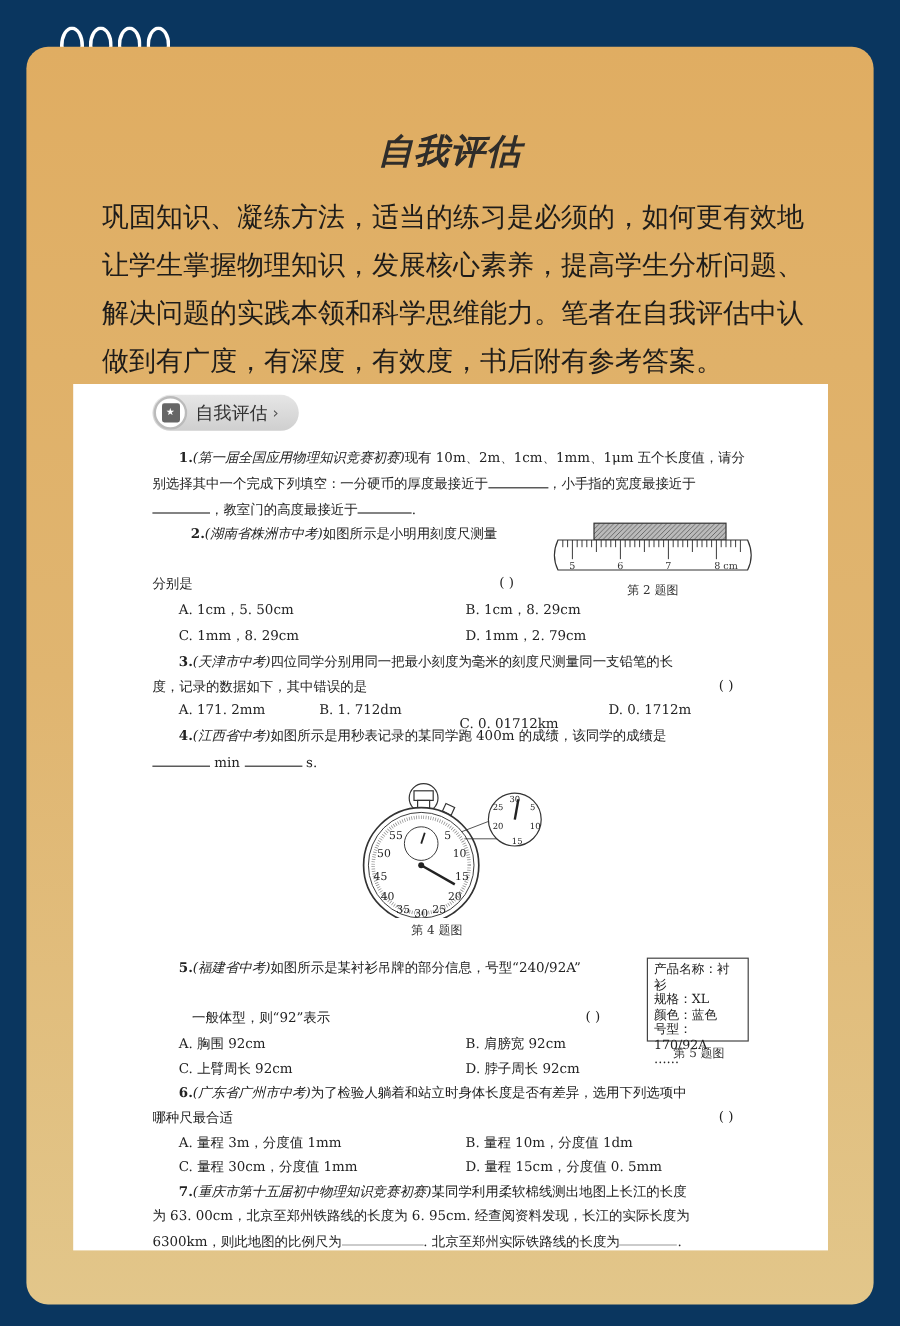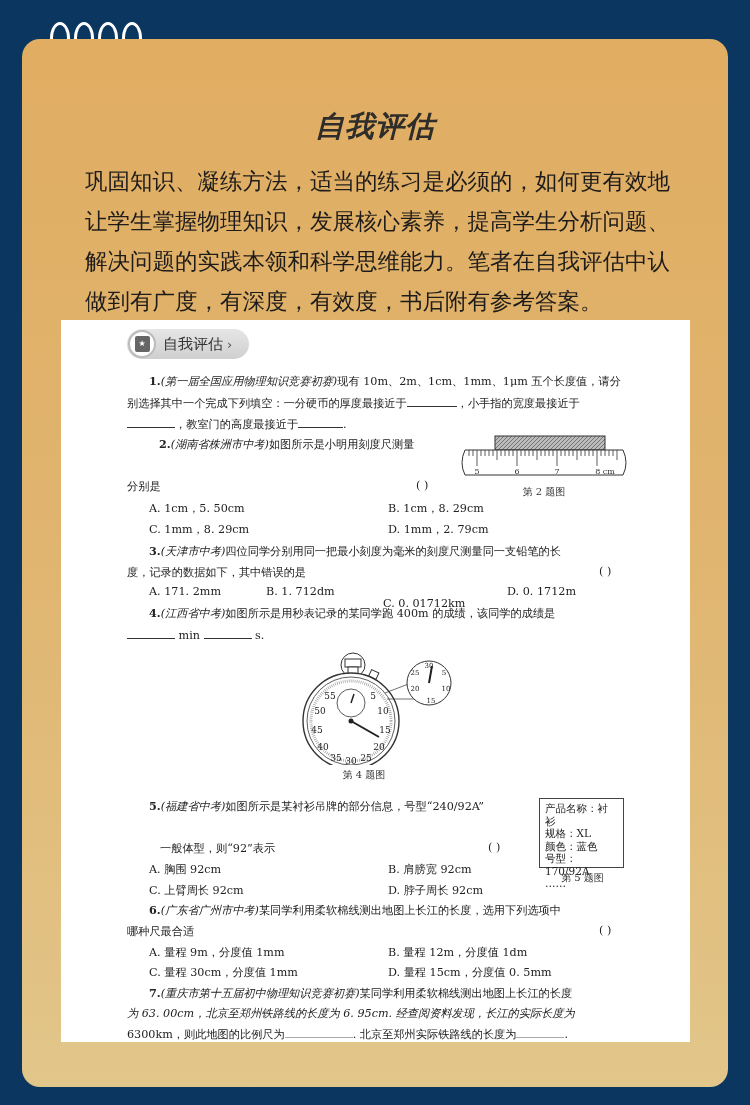--- a/index.html
+++ b/index.html
@@ -259,29 +259,29 @@
   <div class="tag-box">
     <div>产品名称：衬衫</div>
     <div>规格：XL</div>
     <div>颜色：蓝色</div>
     <div>号型：170/92A</div>
     <div>……</div>
   </div>
   <div class="fig-cap" style="left:478px; top:551px; width:87px;">第 5 题图</div>
 
   <div class="line" style="left:88px; top:583px;">
-    <span class="q-num">6.</span><span class="src">(广东省广州市中考)</span><span>某同学利用柔软棉线测出地图上长江的长度，选用下列选项中</span>
+    <span class="q-num">6.</span><span class="src">(广东省广州市中考)</span><span>为了检验人躺着和站立时身体长度是否有差异，选用下列选项中</span>
   </div>
   <div class="line" style="left:66px; top:604px;">哪种尺最合适</div>
   <div class="line" style="left:538px; top:604px;">(      )</div>
-  <div class="line" style="left:88px; top:625px;">A. 量程 9m，分度值 1mm</div>
-  <div class="line" style="left:327px; top:625px;">B. 量程 12m，分度值 1dm</div>
+  <div class="line" style="left:88px; top:625px;">A. 量程 3m，分度值 1mm</div>
+  <div class="line" style="left:327px; top:625px;">B. 量程 10m，分度值 1dm</div>
   <div class="line" style="left:88px; top:645px;">C. 量程 30cm，分度值 1mm</div>
   <div class="line" style="left:327px; top:645px;">D. 量程 15cm，分度值 0. 5mm</div>
 
   <div class="line" style="left:88px; top:666px;">
     <span class="q-num">7.</span><span class="src">(重庆市第十五届初中物理知识竞赛初赛)</span><span>某同学利用柔软棉线测出地图上长江的长度</span>
   </div>
-  <div class="line" style="left:66px; top:686px;font-style:italic;">为 63. 00cm，北京至郑州铁路线的长度为 6. 95cm. 经查阅资料发现，长江的实际长度为</div>
+  <div class="line" style="left:66px; top:686px;">为 63. 00cm，北京至郑州铁路线的长度为 6. 95cm. 经查阅资料发现，长江的实际长度为</div>
   <div class="line" style="left:66px; top:706px;">
     <span>6300km，则此地图的比例尺为</span><span class="blank" style="width:68px; border-color:#aaa"></span><span>. 北京至郑州实际铁路线的长度为</span><span class="blank" style="width:48px; border-color:#aaa"></span><span>.</span>
   </div>
 </div>
 
 </body></html>

